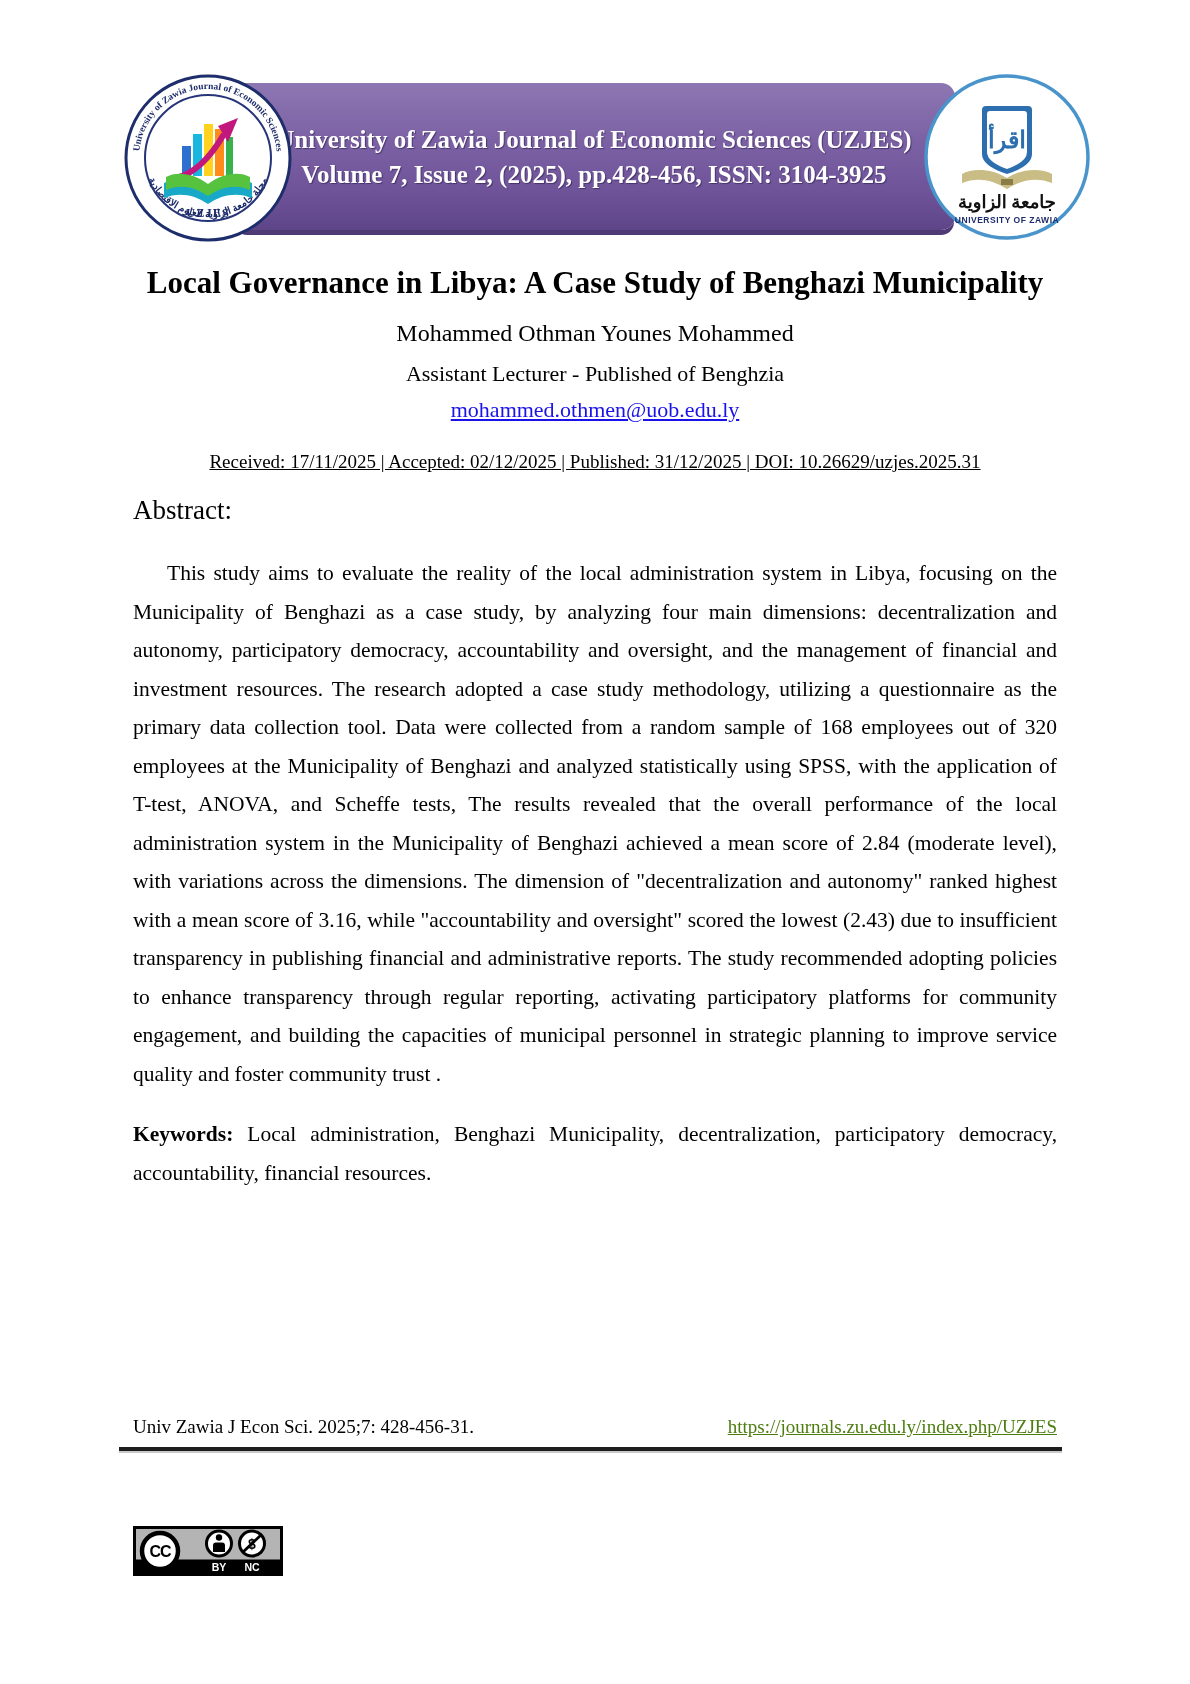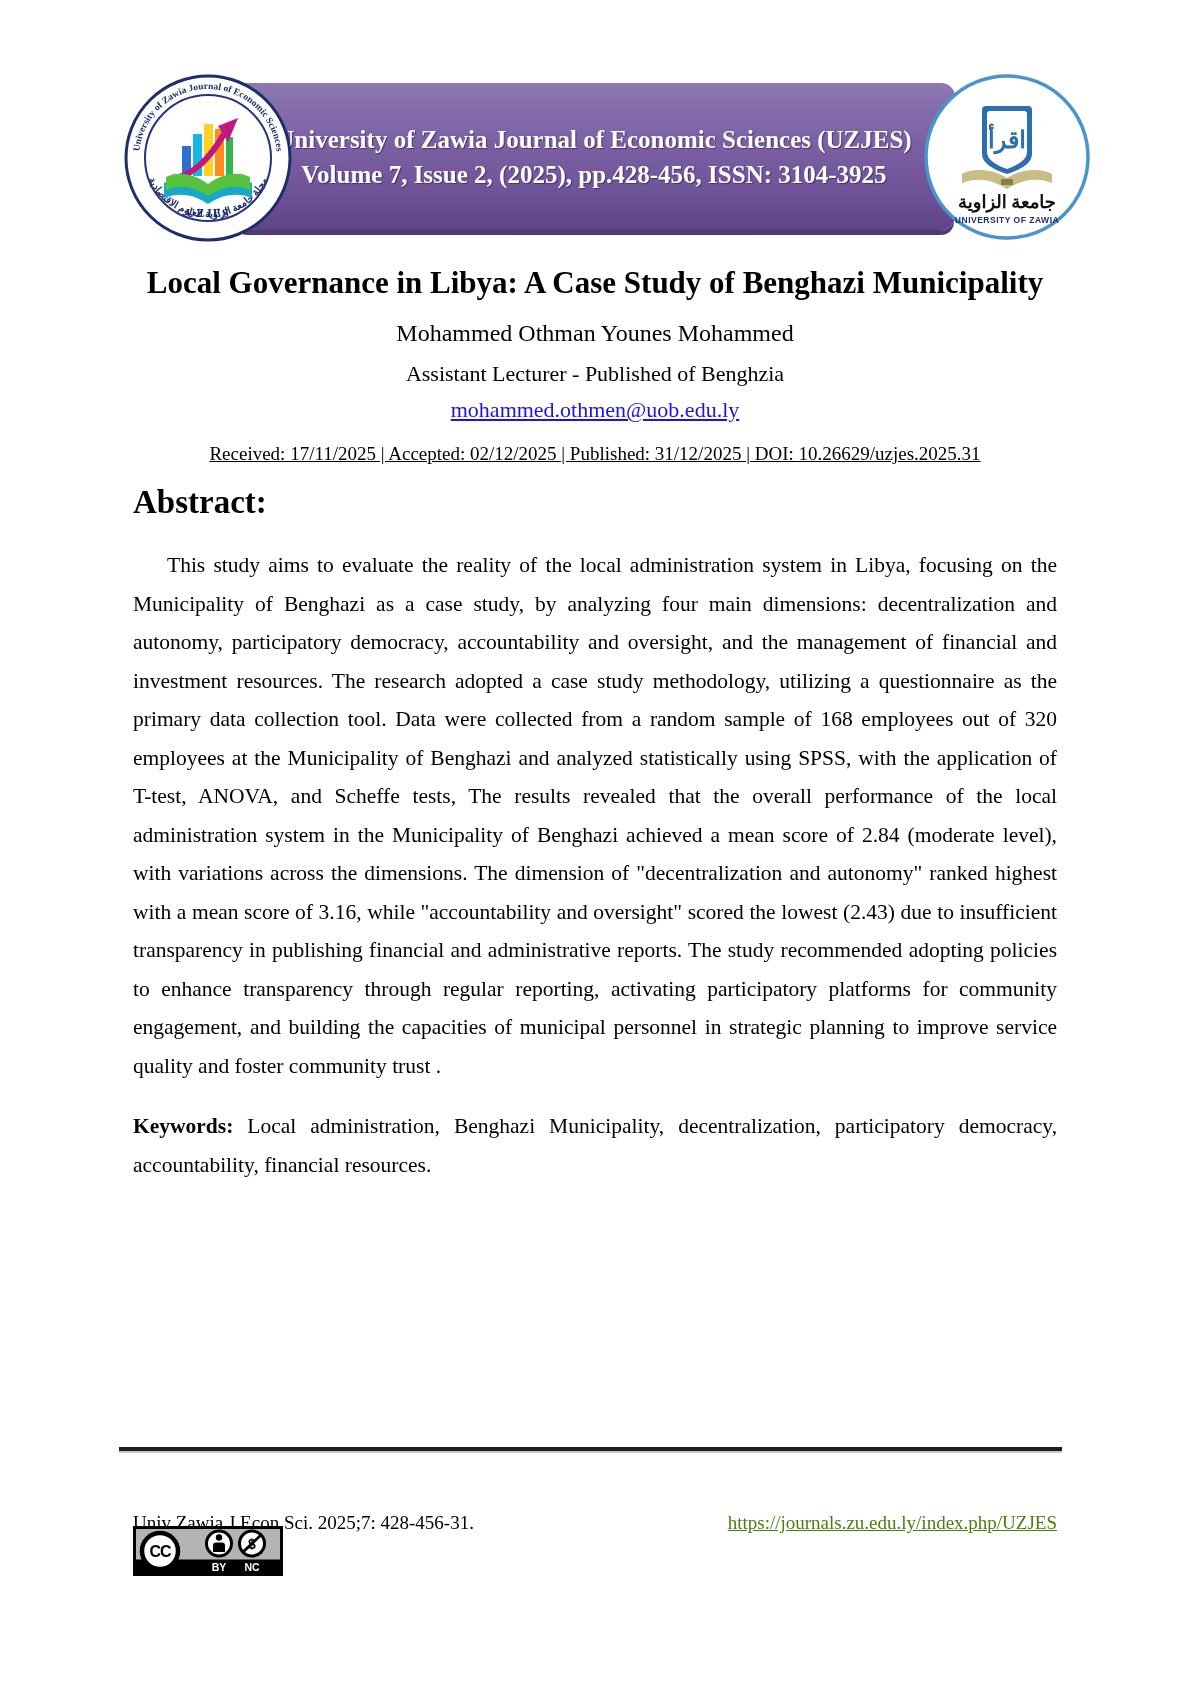--- a/index.html
+++ b/index.html
@@ -35,24 +35,24 @@
     max-width: 900px;
     text-align: center;
     font-size: 31px;
     line-height: 55px;
     font-weight: bold;
   }
   .author      { margin-top: 8px;  text-align: center; font-size: 24px; line-height: 30px; }
   .affiliation { margin-top: 12px; text-align: center; font-size: 22px; line-height: 28px; }
   .email-row   { margin-top: 8px; text-align: center; font-size: 22px; line-height: 28px; }
   .email-row a { color: #1a12e8; text-decoration: underline; }
-  .meta        { margin-top: 18px; text-align: center; font-size: 19px; line-height: 24px; text-decoration: underline; }
-
-  
-  h2.abstract-heading { margin: 18px 0 0 0; font-size: 33px; line-height: 36px; font-weight: bold; }
+  .meta        { margin-top: 26px; text-align: center; font-size: 19px; line-height: 24px; text-decoration: underline; }
+
+  
+  h2.abstract-heading { margin: 18px 0 0 0; font-size: 27px; line-height: 36px; font-weight: normal; }
   p.abstract {
     margin: 26px 0 0 0;
     font-size: 21.5px;
     line-height: 38.5px;
     text-align: justify;
     text-indent: 34px;
   }
   p.keywords {
     margin: 22px 0 0 0;
     font-size: 21.5px;
@@ -64,21 +64,21 @@
   
   .rule {
     position: absolute;
     left: 119px; top: 1447px;
     width: 943px; height: 4px;
     background: #1d1d1d;
     box-shadow: 0 2px 0 #c9c9c9;
   }
   .cite-row {
     position: absolute;
-    left: 133px; top: 1512px;
+    left: 133px; top: 1416px;
     width: 924px;
     display: flex; justify-content: space-between; align-items: baseline;
     font-size: 19px;
     gap: 30px;
   }
   .cite-row a { color: #4d7c0f; text-decoration: underline; }
   .license-row {
     position: absolute;
     left: 133px; top: 1520px;
     width: 914px;

